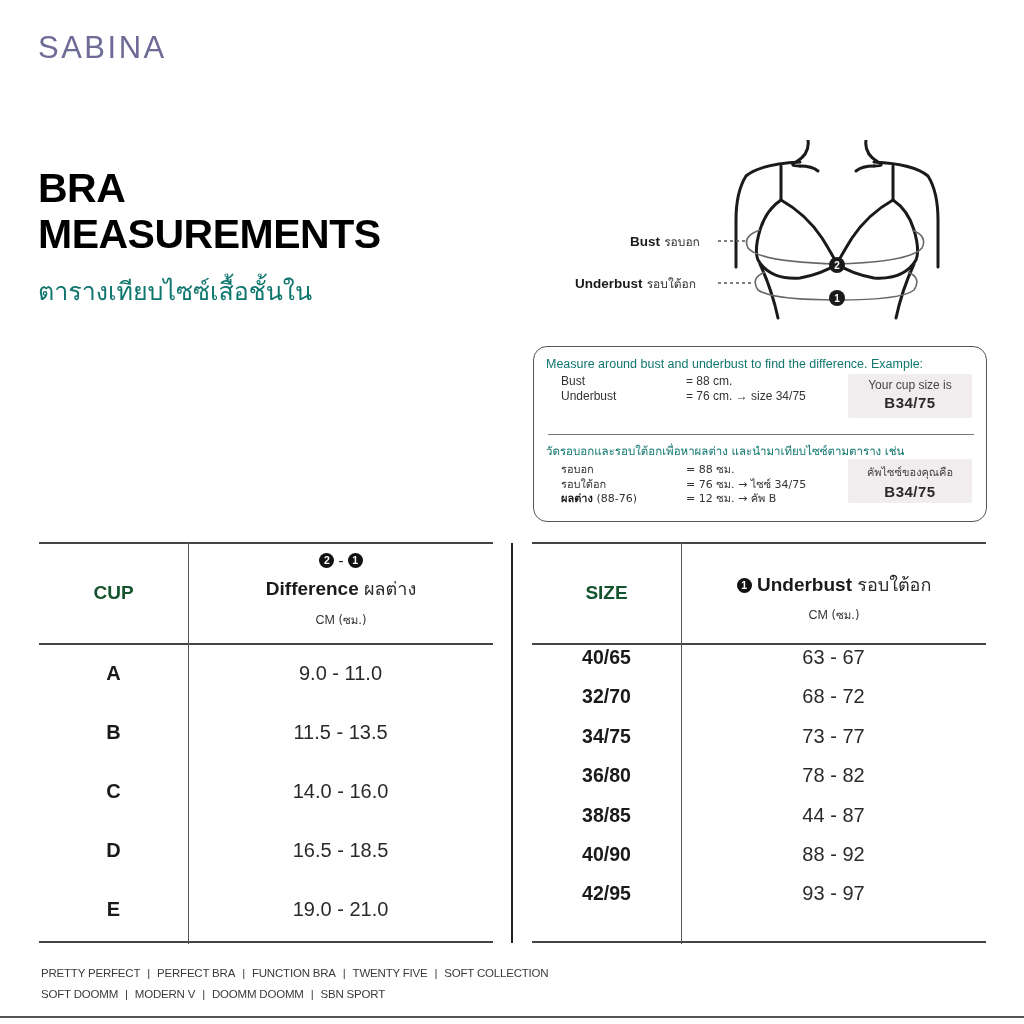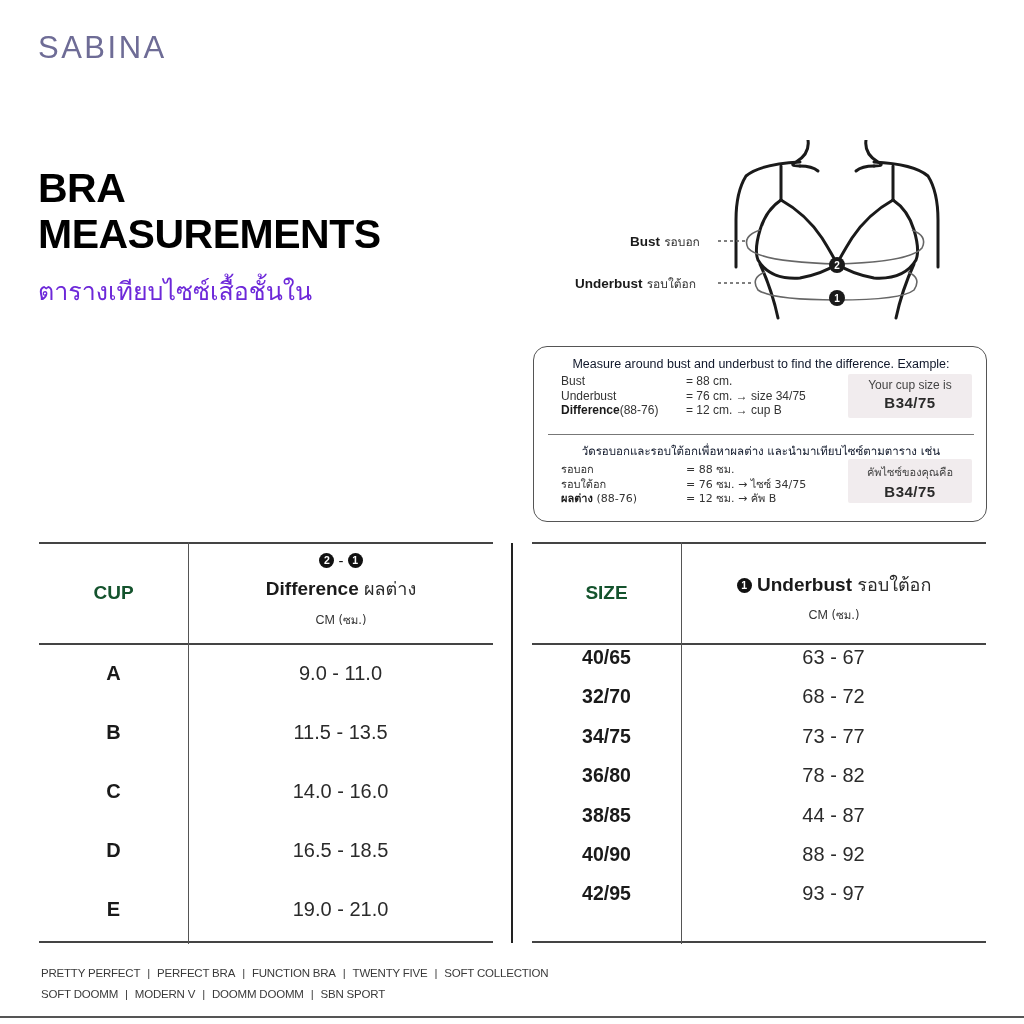--- a/index.html
+++ b/index.html
@@ -3,34 +3,34 @@
 <meta charset="utf-8">
 <style>
   * { box-sizing: border-box; margin: 0; padding: 0; }
   html, body { width: 1024px; height: 1024px; background: #ffffff; overflow: hidden; }
   body { position: relative; font-family: "Liberation Sans", "DejaVu Sans", sans-serif; color: #1a1a1a; }
 
   .logo { position: absolute; left: 38px; top: 30px; font-size: 31px; letter-spacing: 2.5px; color: #6e6c96; font-weight: 400; }
 
   .title-block { position: absolute; left: 38px; top: 165px; }
   .title-line { font-size: 41px; font-weight: 700; line-height: 46px; color: #000000; letter-spacing: -0.5px; }
-  .subtitle { margin-top: 14px; font-size: 25px; color: #6d28d9; font-family: "DejaVu Sans", sans-serif; }
+  .subtitle { margin-top: 14px; font-size: 25px; color: #0f766e; font-family: "DejaVu Sans", sans-serif; }
 
   .diagram { position: absolute; left: 560px; top: 140px; width: 400px; height: 190px; }
   .diagram svg { position: absolute; left: 0; top: 0; }
   .diag-label { position: absolute; font-size: 13px; color: #1a1a1a; white-space: nowrap; font-family: "DejaVu Sans", sans-serif; }
   .diag-label b { font-family: "Liberation Sans", sans-serif; font-weight: 700; font-size: 13.5px; }
   .diag-label .th { font-size: 12px; color: #333; }
 
   .example-box { position: absolute; left: 533px; top: 346px; width: 454px; height: 176px; border: 1.5px solid #555; border-radius: 14px; background: #fff; }
   .ex-section { position: absolute; left: 12px; right: 10px; }
   .ex-section.en { top: 10px; }
   .ex-section.th { top: 95px; }
   .ex-divider { position: absolute; left: 14px; right: 12px; top: 87px; border-top: 1.5px solid #777; }
-  .ex-intro { font-size: 12.5px; color: #0f172a; white-space: nowrap; text-align: center; }
+  .ex-intro { font-size: 12.5px; color: #0f766e; white-space: nowrap; }
   .ex-section.th .ex-intro { font-family: "DejaVu Sans", sans-serif; font-size: 11.5px; }
   .ex-rows { position: relative; margin-top: 3px; }
   .ex-row { display: flex; font-size: 12px; line-height: 14.5px; color: #333; }
   .ex-section.th .ex-row { font-family: "DejaVu Sans", sans-serif; font-size: 11px; }
   .ex-row .k { width: 140px; padding-left: 15px; }
   .ex-row .k b { font-weight: 700; color: #1a1a1a; }
   .ex-row .v { white-space: nowrap; }
   .ex-result { position: absolute; right: 4px; top: 17px; width: 124px; height: 44px; background: #f1ecee; border-radius: 2px; text-align: center; padding-top: 4px; }
   .ex-result .lbl { font-size: 12px; color: #444; }
   .ex-section.th .ex-result .lbl { font-family: "DejaVu Sans", sans-serif; font-size: 11px; }
@@ -133,24 +133,20 @@
     <div class="ex-intro">Measure around bust and underbust to find the difference. Example:</div>
     <div class="ex-rows">
       <div class="ex-row">
         <span class="k"><b></b><span>Bust</span></span>
         <span class="v">= 88 cm.</span>
       </div>
       <div class="ex-row">
         <span class="k"><b></b><span>Underbust</span></span>
         <span class="v">= 76 cm.  →  size 34/75</span>
       </div>
-      <div class="ex-row">
-        <span class="k"><b>Difference</b><span>(88-76)</span></span>
-        <span class="v">= 12  cm.  →  cup B</span>
-      </div>
     </div>
     <div class="ex-result">
       <div class="lbl">Your cup size is</div>
       <div class="val">B34/75</div>
     </div>
   </div>
   <div class="ex-divider"></div>
   <div class="ex-section th">
     <div class="ex-intro">วัดรอบอกและรอบใต้อกเพื่อหาผลต่าง และนำมาเทียบไซซ์ตามตาราง  เช่น</div>
     <div class="ex-rows">

